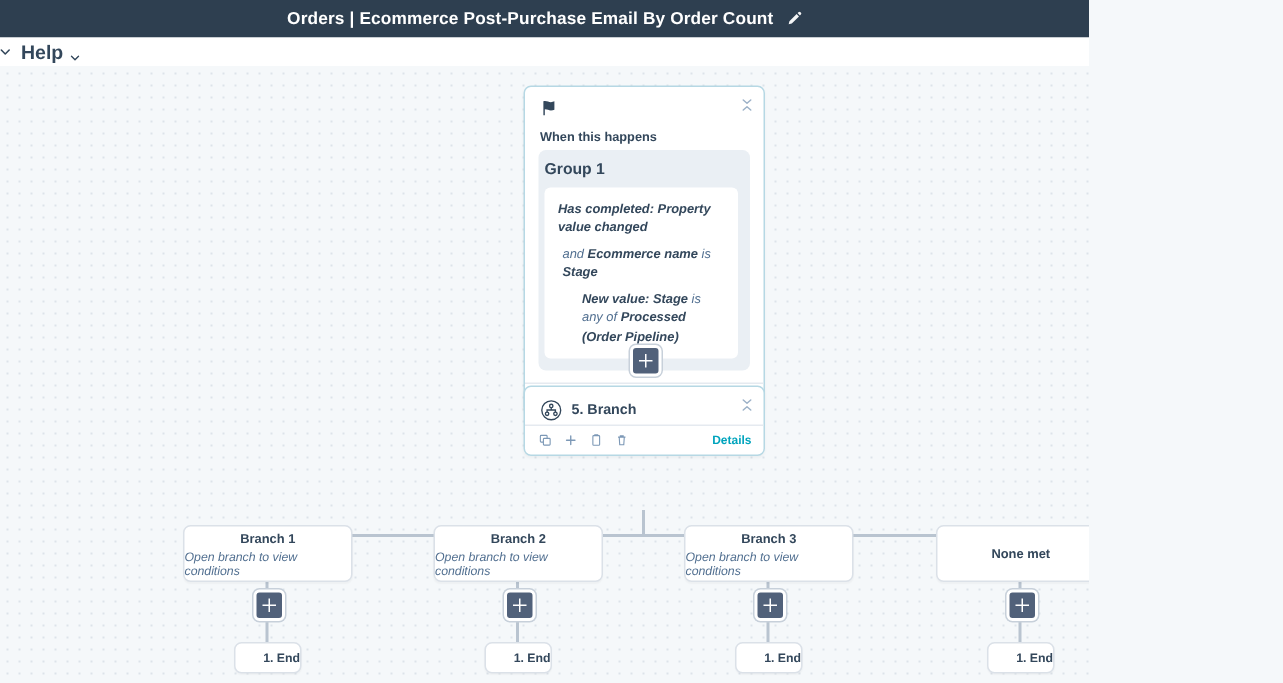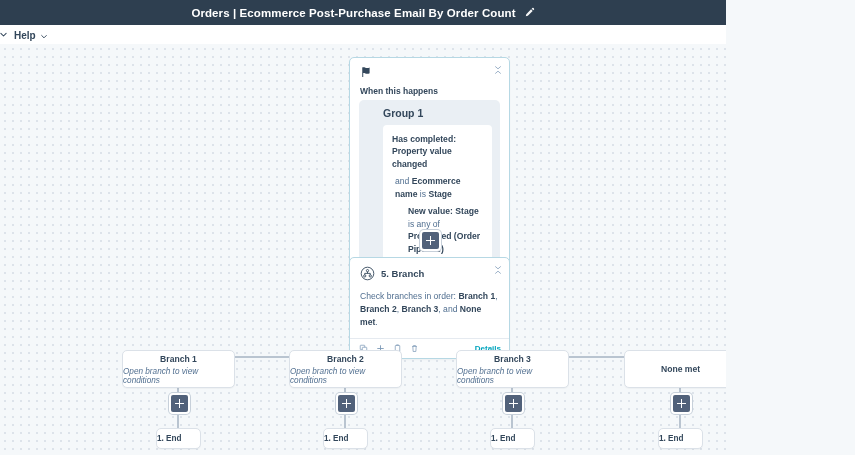--- a/index.html
+++ b/index.html
@@ -27,21 +27,21 @@
   .navbar{
     height:19px;background:#ffffff;border-bottom:1px solid #e5eaf0;
     display:flex;align-items:center;gap:0;position:relative;
   }
   .nav-left-chev{
     position:absolute;left:-3px;top:50%;transform:translateY(-50%);
     width:12px;height:12px;display:flex;align-items:center;justify-content:center;
   }
   .nav-help{
     position:absolute;left:14px;top:50%;transform:translateY(-50%);
-    display:flex;align-items:flex-end;gap:4px;font-size:10px;font-weight:700;color:#33475b;
+    display:flex;align-items:flex-end;gap:4px;font-size:13px;font-weight:700;color:#33475b;
     cursor:pointer;
   }
   .chev{display:inline-block;}
   .chev svg{display:block;}
 
   
   .canvas{
     position:absolute;left:0;top:44px;right:0;bottom:0;
     background-color:#f5f8fa;
     background-image:radial-gradient(#dde3ea 0.85px, transparent 0.9px);
@@ -82,25 +82,25 @@
   .flag-icon{width:12px;height:12px;flex:none;}
   .flag-icon svg,.branch-icon svg{display:block;}
   .card-head-title{font-size:9.5px;font-weight:700;color:#33475b;}
   .branch-icon{width:15px;height:15px;flex:none;}
 
   .when-label{
     padding:6px 10px 4px 10px;font-size:8.5px;font-weight:700;color:#33475b;
   }
 
   .group-box{
-    margin:0 9px 8px 9px;background:#eaeff4;border-radius:5px;padding:7px 8px 8px 24px;
+    margin:0 9px 8px 9px;background:#eaeff4;border-radius:5px;padding:7px 8px 8px 4px;
   }
   .group-title{font-size:10.5px;font-weight:700;color:#33475b;margin-bottom:6px;}
   .cond-box{
-    background:#ffffff;border-radius:4px;padding:8px 9px 9px 9px;
+    background:#ffffff;border-radius:4px;padding:8px 9px 9px 9px;font-style:italic;
   }
   .cond-line{font-size:8.6px;line-height:1.45;color:#33475b;}
   .cond-line.b{font-weight:700;}
   .cond-indent1{padding-left:3px;margin-top:5px;font-size:8.6px;line-height:1.45;}
   .cond-indent2{padding-left:16px;margin-top:5px;font-size:8.6px;line-height:1.45;}
   .muted{font-weight:400;color:#516f90;}
   .strong{font-weight:700;color:#33475b;}
 
   .card-footer{
     display:flex;align-items:center;border-top:1px solid #e5eaf0;
@@ -123,21 +123,21 @@
   .branch-box{
     position:absolute;background:#ffffff;border:1px solid #dbe1e8;border-radius:5px;
     display:flex;flex-direction:column;align-items:center;justify-content:center;
     box-shadow:0 1px 1px rgba(0,0,0,.03);cursor:pointer;z-index:5;
   }
   .branch-name{font-size:8.6px;font-weight:700;color:#33475b;}
   .branch-sub{font-size:8.2px;font-style:italic;color:#516f90;margin-top:3px;}
 
   .end-box{
     position:absolute;background:#ffffff;border:1px solid #dbe1e8;border-radius:5px;
-    display:flex;align-items:center;justify-content:flex-start;cursor:pointer;z-index:5;
+    display:flex;align-items:center;justify-content:flex-end;cursor:pointer;z-index:5;
     box-shadow:0 1px 1px rgba(0,0,0,.03);
   }
   .end-label{font-size:8.2px;font-weight:700;color:#33475b;}
 </style>
 </head>
 <body>
 
 <div class="app">
 
   <div class="titlebar">
@@ -262,23 +262,20 @@
             <circle cx="10" cy="10" r="8.4"></circle>
             <circle cx="10" cy="6.2" r="1.5"></circle>
             <circle cx="6.3" cy="13.2" r="1.5"></circle>
             <circle cx="13.7" cy="13.2" r="1.5"></circle>
             <path d="M10 7.7v2.1M6.3 11.7V9.8h7.4v1.9"></path>
           </svg>
         </span>
         <span class="card-head-title">5. Branch</span>
       </div>
 
-      <div class="branch-body">
-        <span class="muted">Check branches in order: </span><span class="strong">Branch 1</span><span class="muted">, </span><span class="strong">Branch 2</span><span class="muted">, </span><span class="strong">Branch 3</span><span class="muted">, and </span><span class="strong">None met</span><span class="muted">.</span>
-      </div>
 
       <div class="card-footer">
         <div class="footer-icons">
           <span class="ficon">
             <svg viewBox="0 0 16 16" width="9" height="9" fill="none" stroke="#7c98b6" stroke-width="1.3">
               <rect x="2.2" y="2.2" width="8" height="8" rx="1"></rect>
               <rect x="5.8" y="5.8" width="8" height="8" rx="1" fill="#ffffff"></rect>
             </svg>
           </span>
           <span class="ficon">

